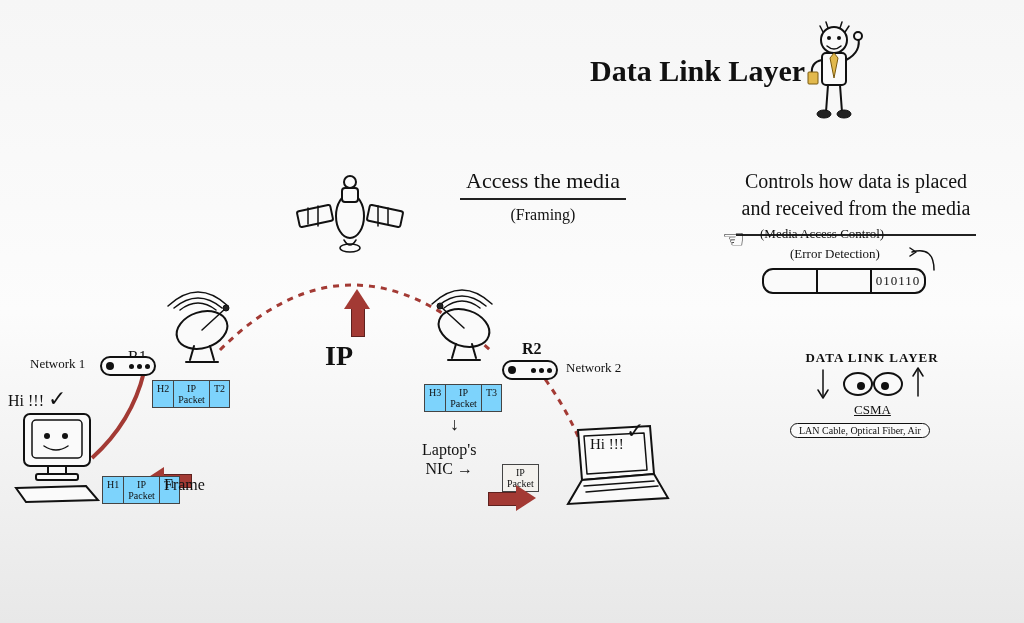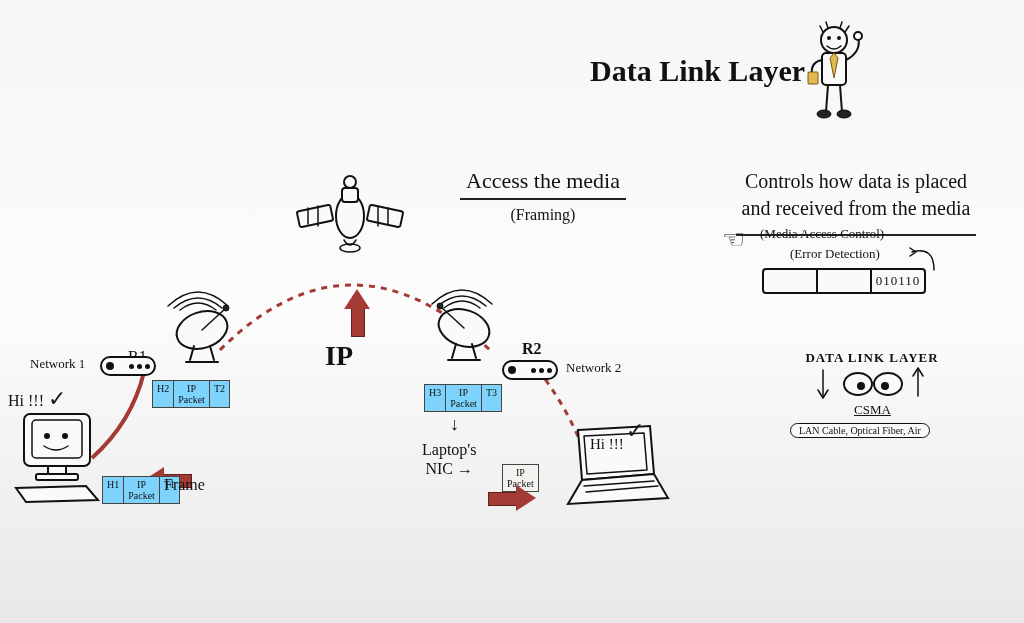--- a/index.html
+++ b/index.html
@@ -81,21 +81,21 @@
     margin-right: auto; margin-left: 4px;
   }
   .router-box .dot { width:5px; height:5px; border-radius:50%; background:#111; }
   .signal-lines {
     width: 64px; height: 32px;
     color: #111;
   }
   .err-box {
     width: 160px; height: 22px;
     border: 2px solid #111;
-    border-radius: 4px;
+    border-radius: 11px;
     display: flex;
     background: #fafafa;
     overflow: hidden;
   }
   .err-box .seg { flex:1; border-right:2px solid #111; }
   .err-box .seg:last-child { border-right:none; font-size:13px; display:flex; align-items:center; justify-content:center; letter-spacing:1px; }
   .media-pill {
     border: 1.5px solid #111;
     border-radius: 10px;
     font-size: 10px;

